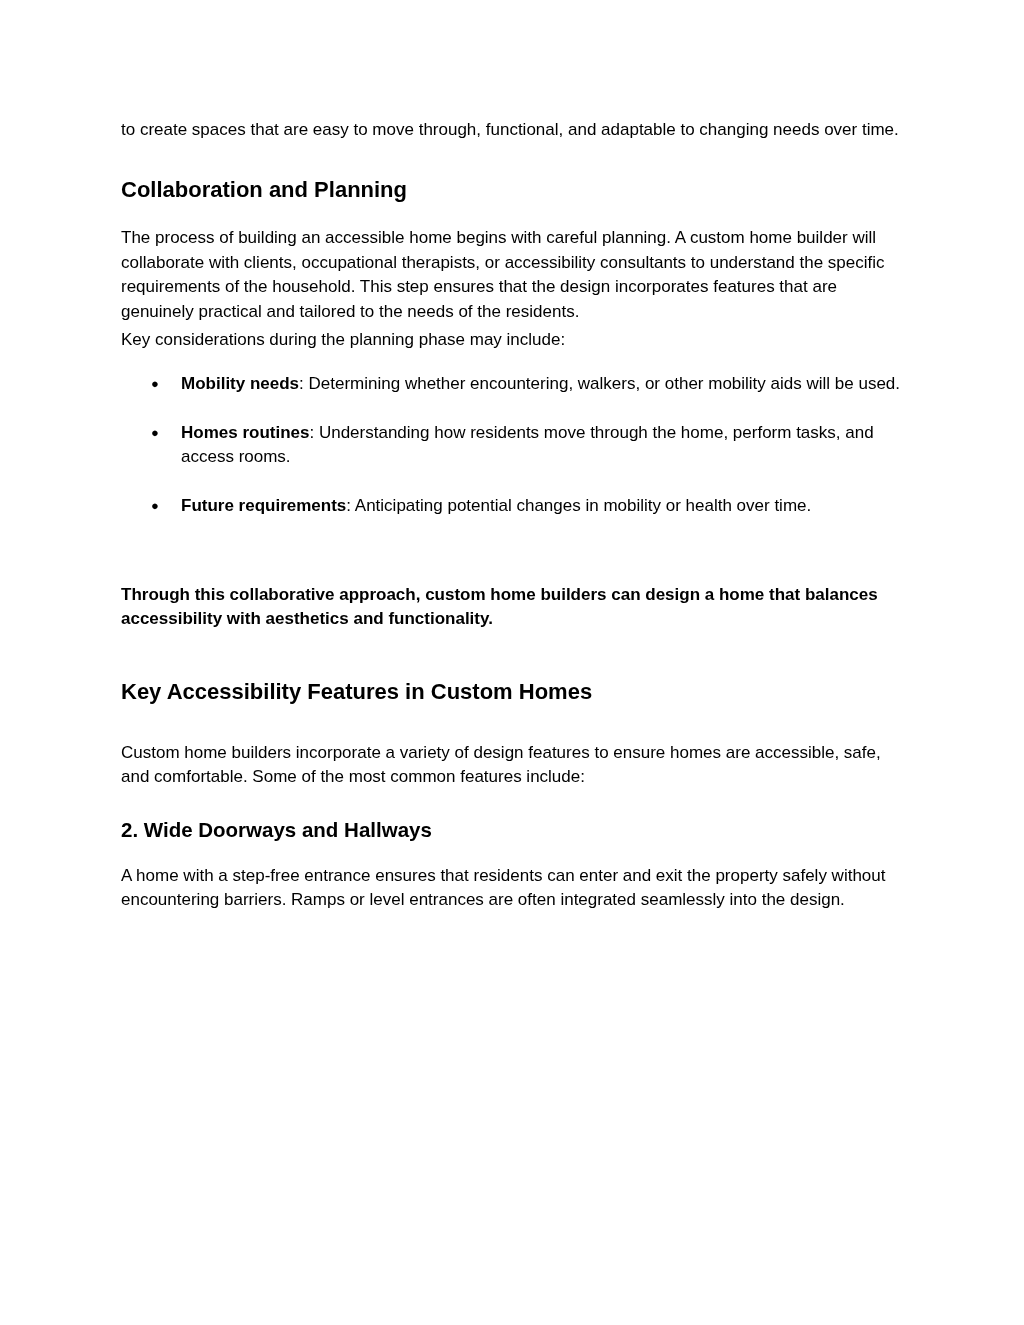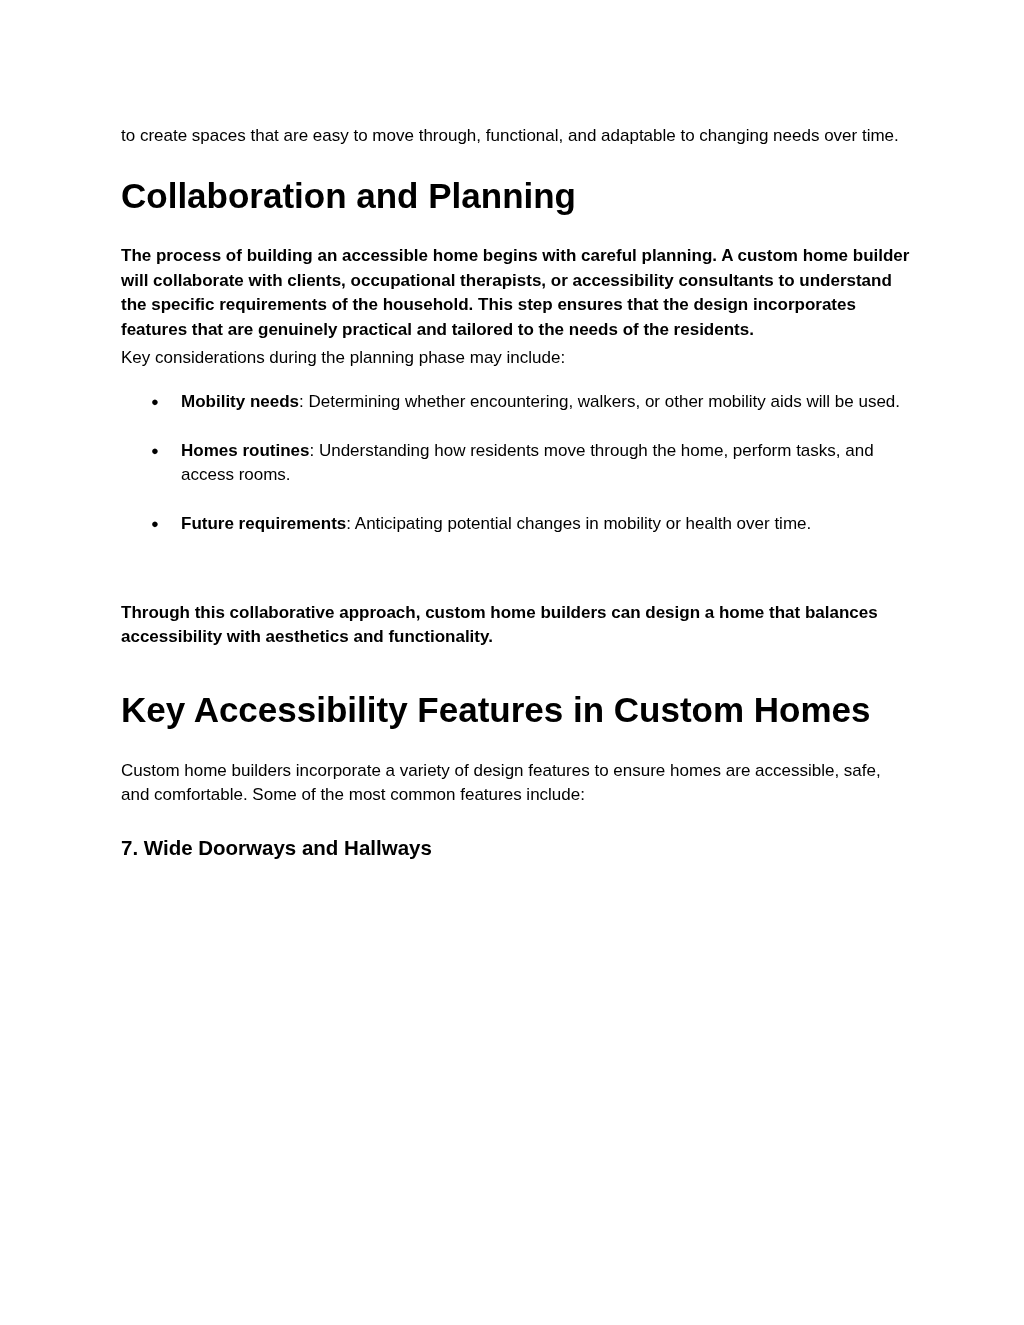--- a/index.html
+++ b/index.html
@@ -11,44 +11,44 @@
       width: 1024px;
       height: 1325px;
       position: relative;
       overflow: hidden;
       font-family: "Liberation Sans", sans-serif;
       color: #000000;
     }
     .page {
       position: absolute;
       left: 121px;
-      top: 124px;
+      top: 118px;
       width: 790px;
     }
     p {
       margin: 0;
       font-size: 17px;
       line-height: 24.4px;
     }
     h2 {
       margin: 0;
-      font-size: 35px;
+      font-size: 22px;
       font-weight: bold;
       line-height: 36px;
     }
     h3 {
       margin: 0;
       font-size: 20.5px;
       font-weight: bold;
       line-height: 28px;
     }
     .p1 { margin-top: 0; }
     .p2 { margin-top: 20px; }
     .h-collab { margin-top: 30px; }
-    .p3 { margin-top: 30px; font-weight: bold; }
+    .p3 { margin-top: 18px; }
     .p4 { margin-top: 4px; }
     ul.bullets {
       list-style: none;
       margin: 20px 0 0 0;
       padding: 0;
     }
     ul.bullets li {
       position: relative;
       padding-left: 60px;
       font-size: 17px;
@@ -90,15 +90,16 @@
     <li>
       <span class="bullet">●</span><b>Future requirements</b><span>: Anticipating potential changes in mobility or health over time.</span>
     </li>
   </ul>
 
   <p class="p5">Through this collaborative approach, custom home builders can design a home that balances accessibility with aesthetics and functionality.</p>
 
   <h2 class="h-key">Key Accessibility Features in Custom Homes</h2>
   <p class="p6">Custom home builders incorporate a variety of design features to ensure homes are accessible, safe, and comfortable. Some of the most common features include:</p>
 
-  <h3 class="h-wide">7. Wide Doorways and Hallways</h3>
+  <h3 class="h-wide">2. Wide Doorways and Hallways</h3>
 
+  <p class="p8">A home with a step-free entrance ensures that residents can enter and exit the property safely without encountering barriers. Ramps or level entrances are often integrated seamlessly into the design.</p>
 </div>
 
 </body></html>

